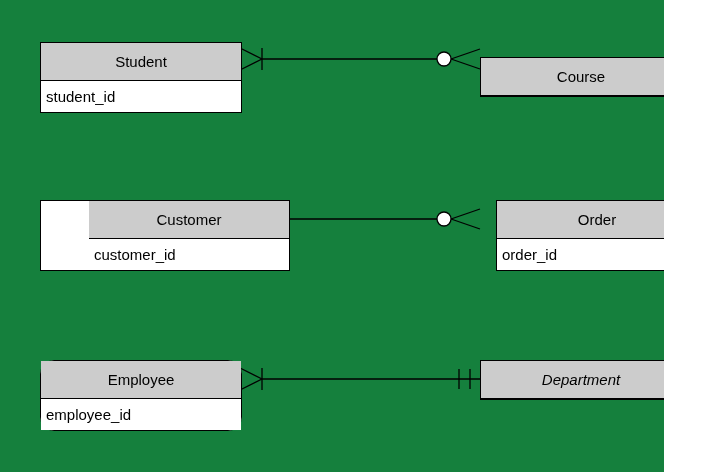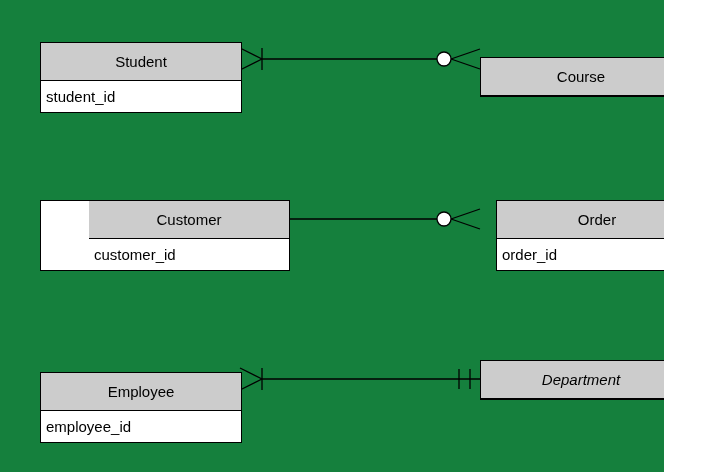--- a/index.html
+++ b/index.html
@@ -56,21 +56,21 @@
     padding-left: 5px;
     background: #ffffff;
     font-size: 15px;
     color: #000000;
     overflow: hidden;
   }
   #e-student    { left: 40px;  top: 42px;  }
   #e-course     { left: 480px; top: 57px;  }
   #e-customer   { left: 40px;  top: 200px; padding-left: 48px; }
   #e-order      { left: 496px; top: 200px; }
-  #e-employee   { left: 40px;  top: 372px; }
+  #e-employee   { left: 40px;  top: 360px; border-radius: 14px; }
   #e-department { left: 480px; top: 360px; font-style: italic; }
 </style>
 </head>
 <body>
 
 <div class="canvas">
 
   <svg class="connector-layer" width="720" height="472" viewBox="0 0 720 472" xmlns="http://www.w3.org/2000/svg">
 
     <g>

